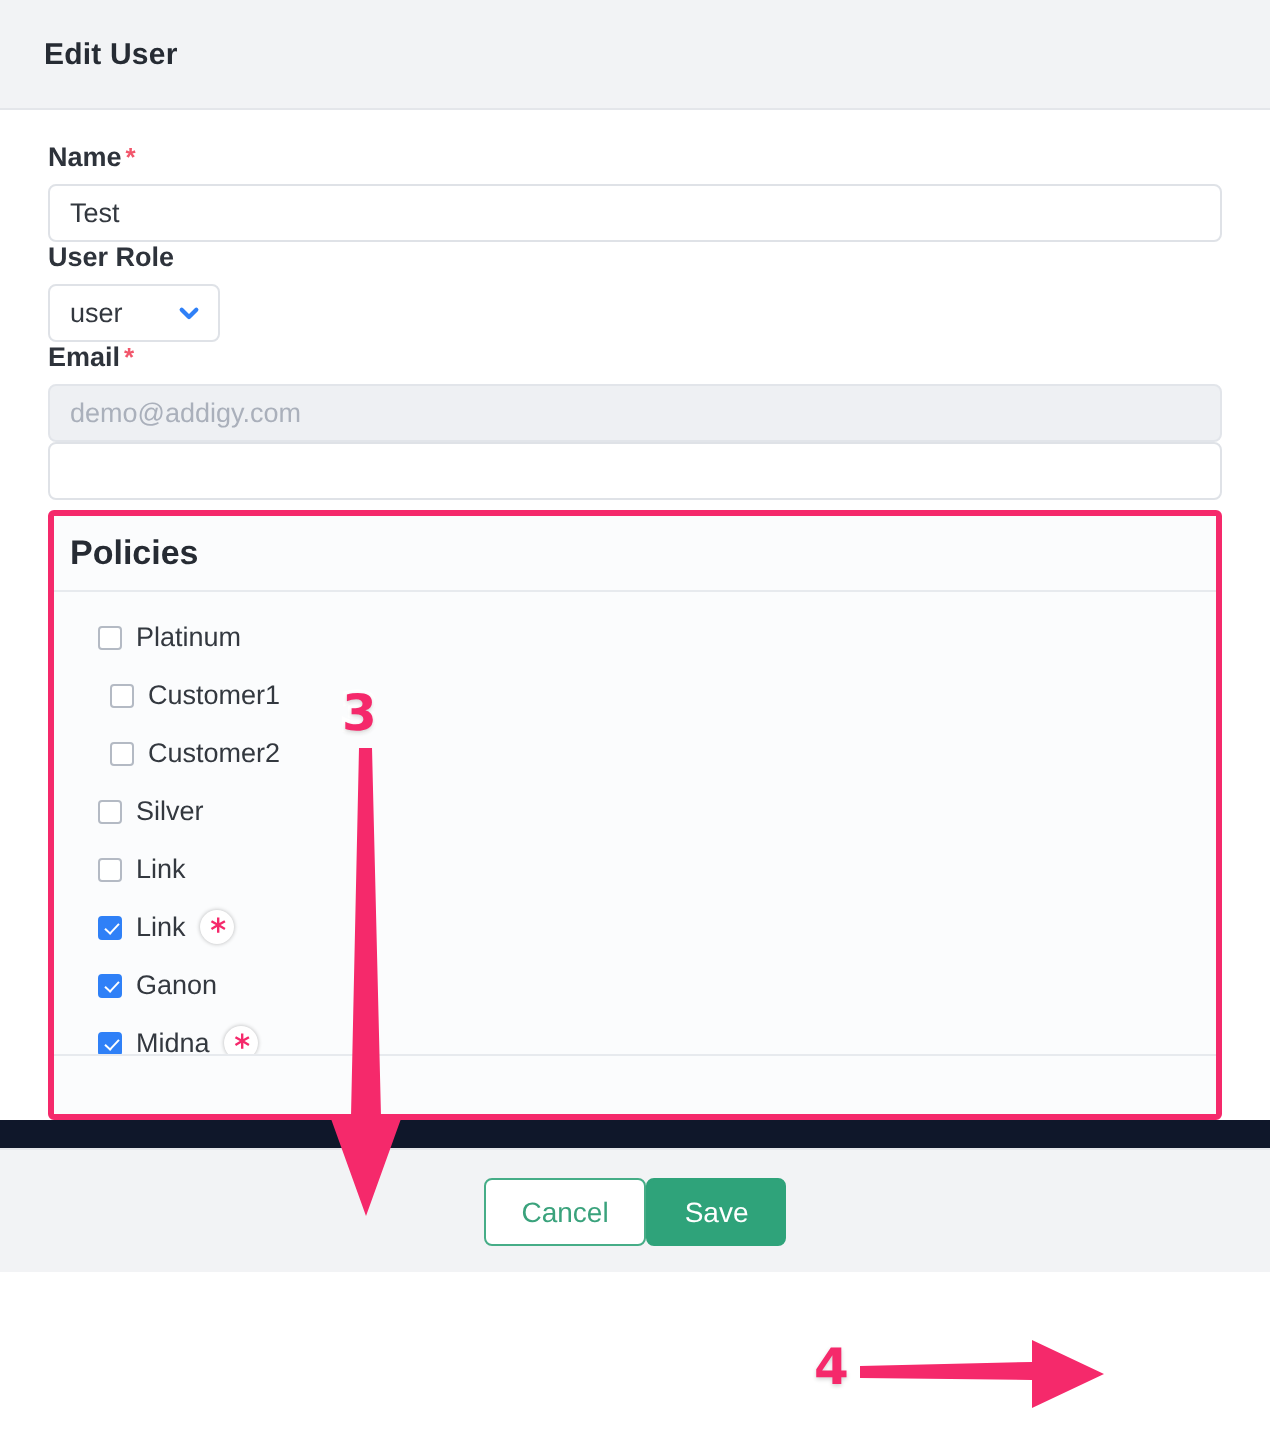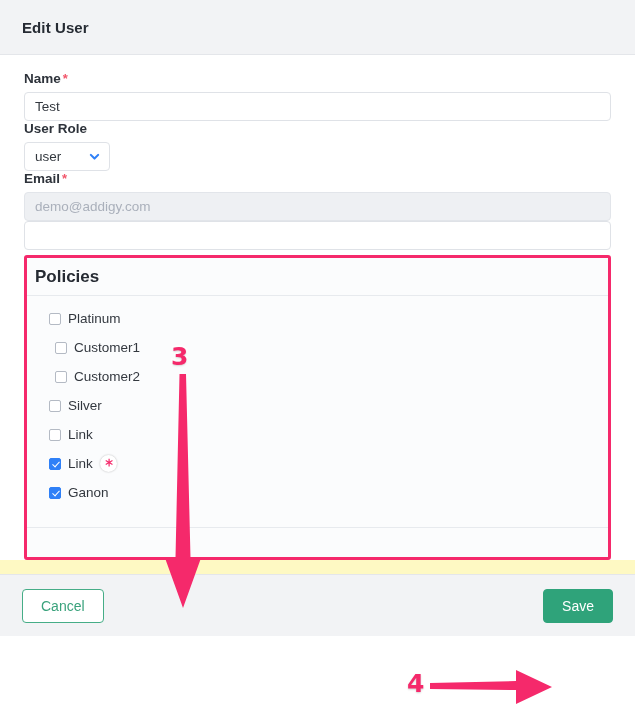--- a/index.html
+++ b/index.html
@@ -6,21 +6,21 @@
   html, body {
     margin: 0; padding: 0;
     width: 635px; height: 717px;
     font-family: "Liberation Sans", sans-serif;
     background: #ffffff;
     overflow: hidden;
   }
   #root {
     position: relative;
     width: 635px; height: 636px;
-    background: #fef9c3;
+    background: #0f172a;
   }
 
   
   .modal-header {
     height: 55px;
     background: #f2f3f5;
     border-bottom: 1px solid #e4e6ea;
     display: flex;
     align-items: center;
     padding: 0 22px;
@@ -177,21 +177,21 @@
 
   
   .modal-footer {
     position: absolute;
     left: 0; right: 0; bottom: 0;
     height: 62px;
     background: #f2f3f5;
     border-top: 1px solid #e4e6ea;
     display: flex;
     align-items: center;
-    justify-content: space-between;
+    justify-content: center;
     padding: 0 22px;
   }
   .btn {
     height: 34px;
     border-radius: 4px;
     font-size: 14px;
     font-family: "Liberation Sans", sans-serif;
     cursor: pointer;
     padding: 0 18px;
     line-height: 32px;
@@ -305,20 +305,29 @@
             <span class="star-badge">
               <svg width="11" height="11" viewBox="0 0 24 24" fill="#f5296b">
                 <path d="M12 1.5 l2.6 0 0 6.2 5.4-3.1 1.3 2.2 -5.4 3.1 5.4 3.1 -1.3 2.2 -5.4-3.1 0 6.2 -2.6 0 0-6.2 -5.4 3.1 -1.3-2.2 5.4-3.1 -5.4-3.1 1.3-2.2 5.4 3.1z"></path>
               </svg>
             </span>
           </div>
           <div class="policy-row">
             <span class="cb checked"></span>
             <span class="policy-label">Ganon</span>
           </div>
+          <div class="policy-row">
+            <span class="cb checked"></span>
+            <span class="policy-label">Midna</span>
+            <span class="star-badge">
+              <svg width="11" height="11" viewBox="0 0 24 24" fill="#f5296b">
+                <path d="M12 1.5 l2.6 0 0 6.2 5.4-3.1 1.3 2.2 -5.4 3.1 5.4 3.1 -1.3 2.2 -5.4-3.1 0 6.2 -2.6 0 0-6.2 -5.4 3.1 -1.3-2.2 5.4-3.1 -5.4-3.1 1.3-2.2 5.4 3.1z"></path>
+              </svg>
+            </span>
+          </div>
         </div>
       <div class="policies-footer"></div>
     </div>
 
   </div>
 
   <div class="modal-footer">
     <button class="btn btn-cancel">Cancel</button>
     <button class="btn btn-save">Save</button>
   </div>

